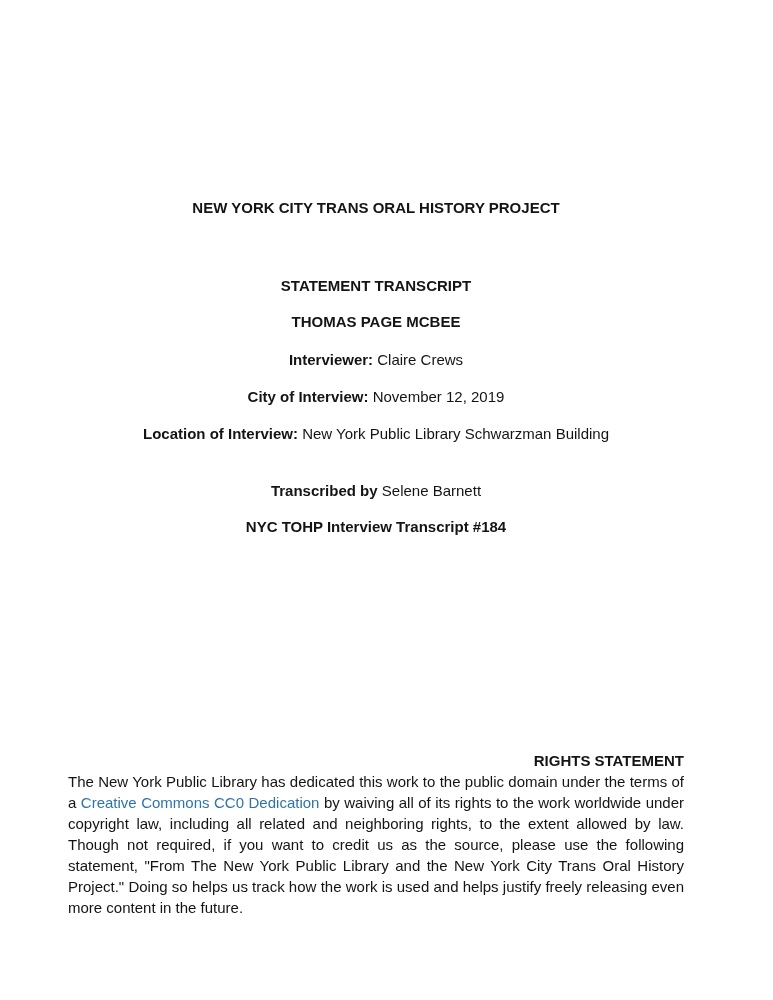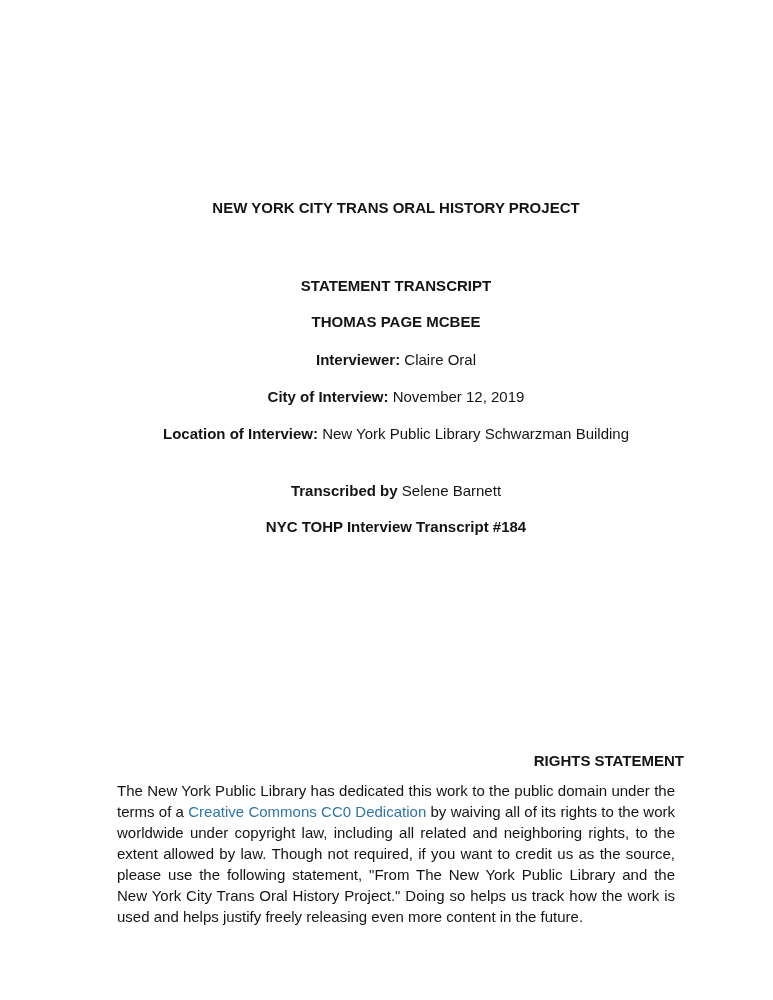--- a/index.html
+++ b/index.html
@@ -7,58 +7,58 @@
     padding: 0;
     background: #e8e8e8;
   }
   .page {
     position: relative;
     width: 773px;
     height: 1000px;
     margin: 0 auto;
     background: #ffffff;
     box-sizing: border-box;
-    padding: 197px 89px 0 108px;
+    padding: 197px 89px 0 68px;
     font-family: "Liberation Sans", sans-serif;
     font-size: 15px;
     line-height: 21px;
     color: #141414;
   }
   .centered { text-align: center; }
   .bold { font-weight: bold; }
   .doc-title { margin: 0 0 57px 0; }
   .subtitle-1 { margin: 0 0 15px 0; }
   .subtitle-2 { margin: 0 0 17px 0; }
   .field { margin: 0 0 16px 0; }
   .field-last { margin: 0 0 36px 0; }
   .transcribed-line { margin: 0 0 15px 0; }
   .transcript-number { margin: 0 0 213px 0; }
   .rights-heading { margin: 0; text-align: right; }
   .rights-body {
-    margin: 9px;
+    margin: 0;
     text-align: justify;
   }
   .rights-body a {
     color: #2e74a8;
     text-decoration: none;
     cursor: pointer;
   }
 </style>
 </head>
 <body>
 
 <div class="page">
 
   <p class="centered bold doc-title">NEW YORK CITY TRANS ORAL HISTORY PROJECT</p>
 
   <p class="centered bold subtitle-1">STATEMENT TRANSCRIPT</p>
 
   <p class="centered bold subtitle-2">THOMAS PAGE MCBEE</p>
 
-  <p class="centered field"><span class="bold">Interviewer:</span> <span>Claire Oral</span></p>
+  <p class="centered field"><span class="bold">Interviewer:</span> <span>Claire Crews</span></p>
 
   <p class="centered field"><span class="bold">City of Interview:</span> <span>November 12, 2019</span></p>
 
   <p class="centered field-last"><span class="bold">Location of Interview:</span> <span>New York Public Library Schwarzman Building</span></p>
 
   <p class="centered transcribed-line"><span class="bold">Transcribed by</span> <span>Selene Barnett</span></p>
 
   <p class="centered bold transcript-number">NYC TOHP Interview Transcript #184</p>
 
   <p class="bold rights-heading">RIGHTS STATEMENT</p>

